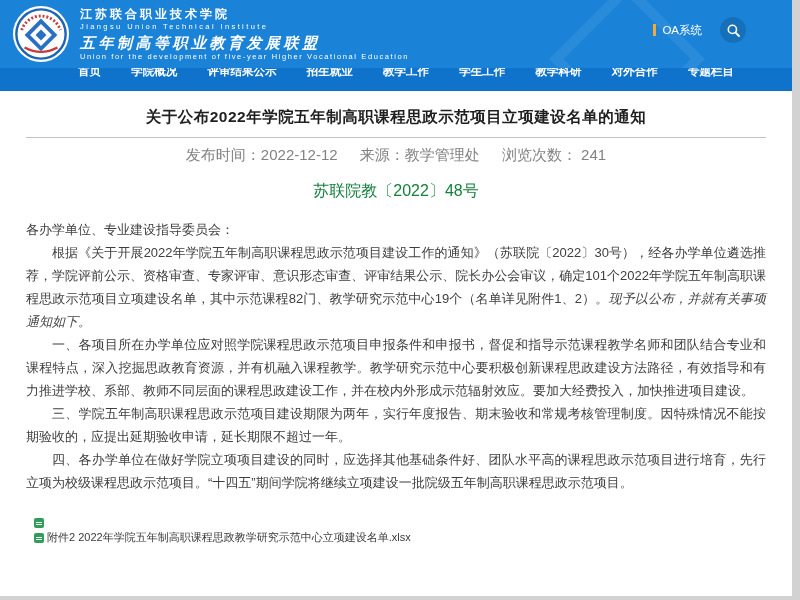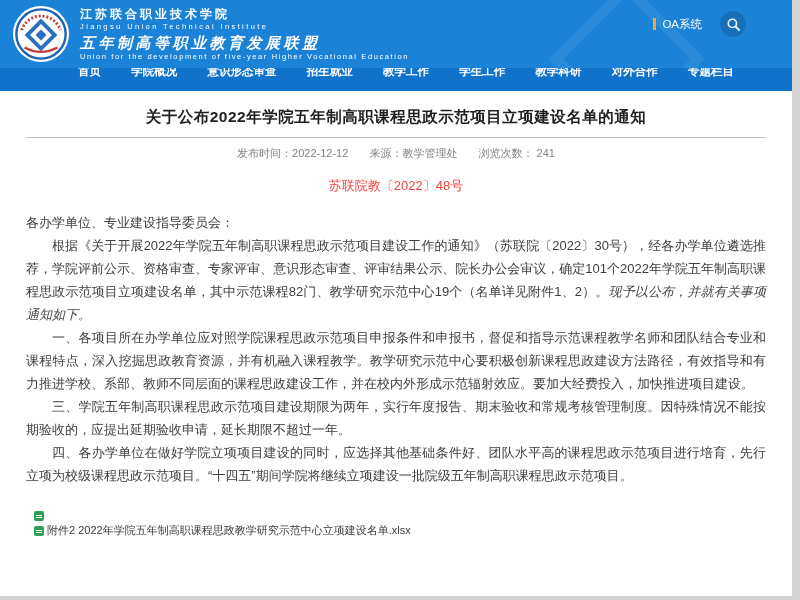--- a/index.html
+++ b/index.html
@@ -12,38 +12,38 @@
   .logo { width:58px; height:58px; flex:0 0 58px; }
   .brand { margin-left:10px; color:#fff; line-height:1; }
   .brand-cn { font-size:12px; font-weight:bold; letter-spacing:3px; }
   .brand-en { font-size:7.5px; letter-spacing:2.4px; margin-top:3px; text-transform:none; }
   .union-cn { font-size:15px; font-weight:bold; letter-spacing:3.5px; margin-top:5px; font-style:italic; }
   .union-en { font-size:7.5px; letter-spacing:1.6px; margin-top:3px; }
   .watermark { position:absolute; top:4px; right:110px; width:110px; height:110px;
     border:10px solid rgba(255,255,255,0.07); transform:rotate(45deg); }
   .watermark2 { position:absolute; top:48px; right:98px; width:150px; height:40px;
     border-bottom:8px solid rgba(255,255,255,0.07); border-radius:0 0 70% 70%; }
-  .header-actions { position:absolute; top:4px; right:0; height:40px; display:flex; align-items:center; }
+  .header-actions { position:absolute; top:10px; right:0; height:40px; display:flex; align-items:center; }
   .oa-link { display:flex; align-items:center; color:#fff; font-size:11.5px; margin-right:18px; cursor:pointer; }
   .oa-bar { display:inline-block; width:3px; height:12px; background:#f2a93b; margin-right:6px; }
   .search-btn { width:26px; height:26px; border-radius:50%; background:rgba(0,0,0,0.14);
     display:flex; align-items:center; justify-content:center; margin-right:46px; cursor:pointer; }
 
   
   .main-nav { height:23px; background:#0f73cb; display:flex; align-items:center;
     justify-content:space-between; padding:0 58px 16px 78px; }
   .main-nav a { color:#fff; font-size:11.5px; font-weight:bold; text-decoration:none; line-height:23px; cursor:pointer; }
 
   
   .content { padding:8px 26px 17px 26px;border-radius:15px; }
   .article-title { text-align:center; font-size:15.5px; font-weight:bold; color:#1f1f1f; margin:8px 0 9px; letter-spacing:0.5px; }
   .title-rule { border:0; border-top:1px solid #c2c2c2; margin:0 0 8px; }
-  .meta { text-align:center; font-size:11px; color:#828282; margin-bottom:16px; }
+  .meta { text-align:center; font-size:15px; color:#828282; margin-bottom:16px; }
   .meta span { margin:0 9px; }
-  .doc-number { text-align:center; font-size:13px; color:#ef4444; margin:12px 0 16px; }
+  .doc-number { text-align:center; font-size:16px; color:#15803d; margin:12px 0 16px; }
   .body p { font-size:13px; line-height:23px; color:#3e3e3e; text-align:justify; }
   .indent { text-indent:2em; }
   .kaiti-tail { font-style:italic; color:#474747; }
 
   
   .attachments { margin:24px 0 0 8px; }
   .attachment { display:flex; align-items:center; font-size:11px; color:#3a3a3a; line-height:19px; cursor:pointer; }
   .xlsx-icon { display:inline-block; width:10px; height:10px; margin-right:3px; border-radius:2px;
     background:#2f9e5a; position:relative; flex:0 0 10px; }
   .xlsx-icon::after { content:""; position:absolute; left:2px; top:4px; width:6px; height:1px; background:#fff; box-shadow:0 2px 0 #fff; }
@@ -84,21 +84,21 @@
           <circle cx="5.4" cy="5.4" r="4.1" fill="none" stroke="#ffffff" stroke-width="1.6"></circle>
           <line x1="8.6" y1="8.6" x2="12" y2="12" stroke="#ffffff" stroke-width="1.8" stroke-linecap="round"></line>
         </svg>
       </span>
     </div>
   </header>
 
   <nav class="main-nav">
     <a>首页</a>
     <a>学院概况</a>
-    <a>意识形态审查</a>
+    <a>评审结果公示</a>
     <a>招生就业</a>
     <a>教学工作</a>
     <a>学生工作</a>
     <a>教学科研</a>
     <a>对外合作</a>
     <a>专题栏目</a>
   </nav>
 
   <main class="content">
     <h1 class="article-title">关于公布2022年学院五年制高职课程思政示范项目立项建设名单的通知</h1>

